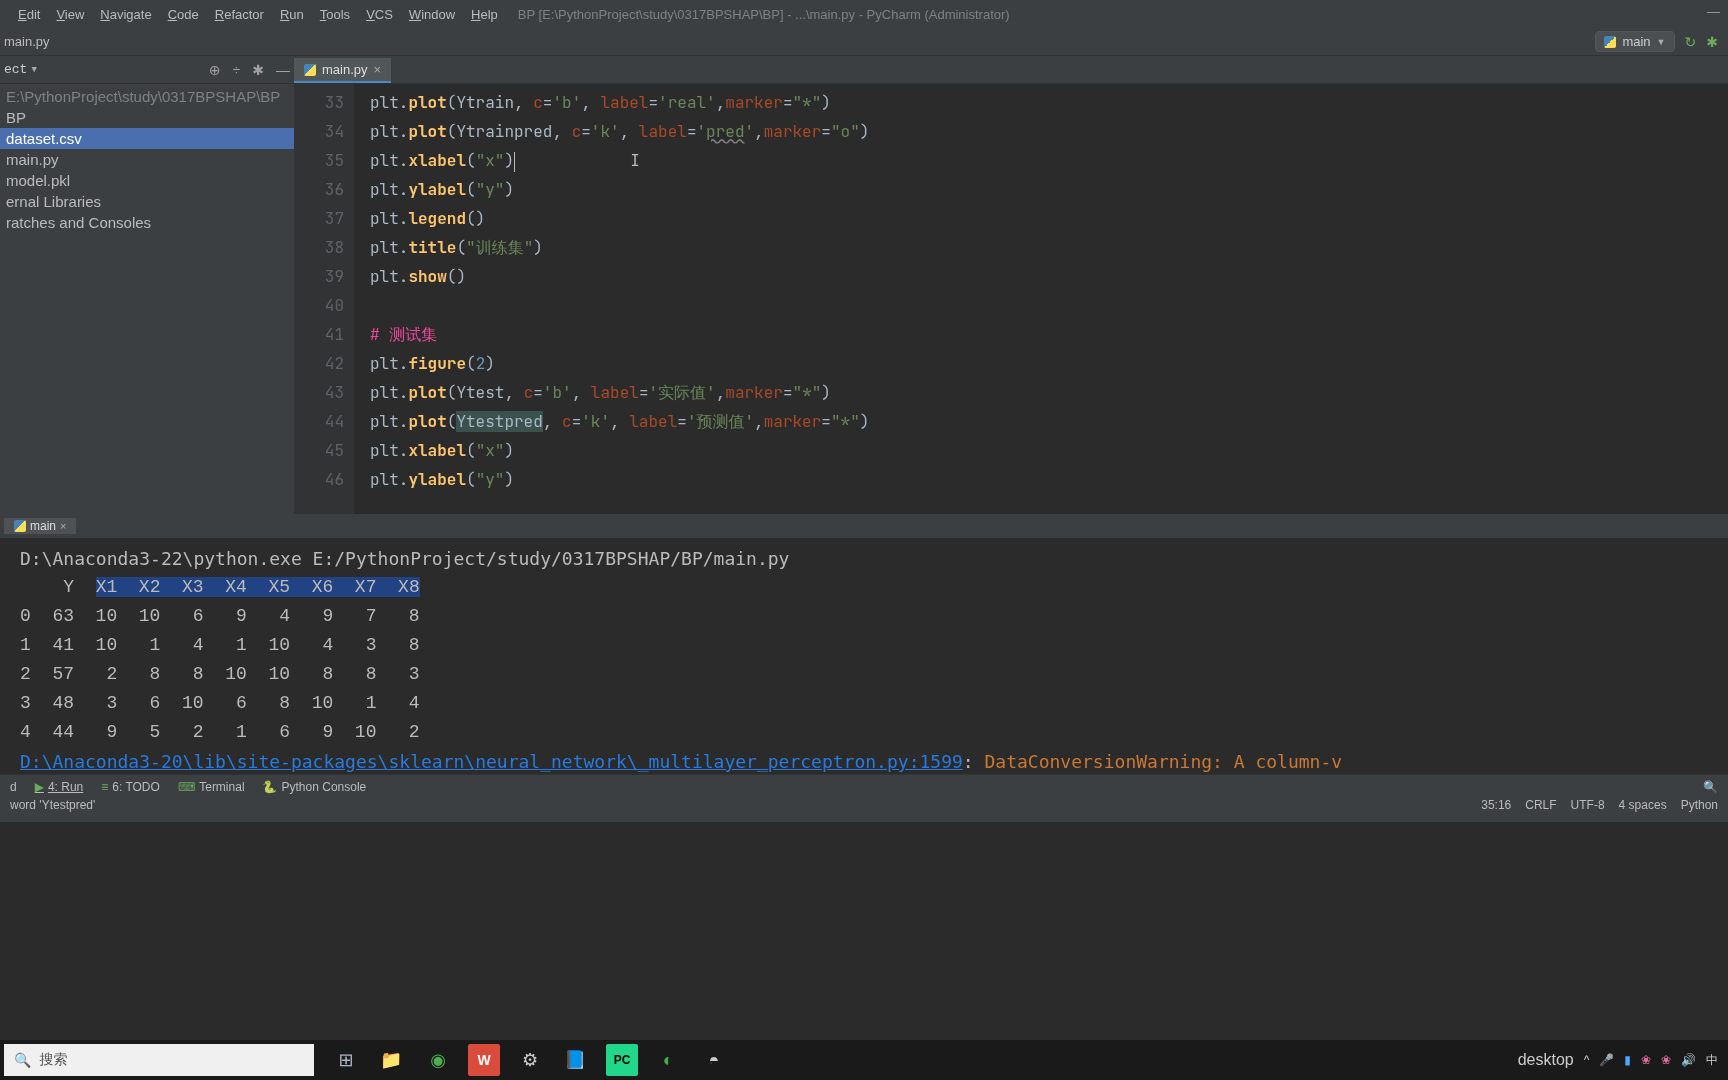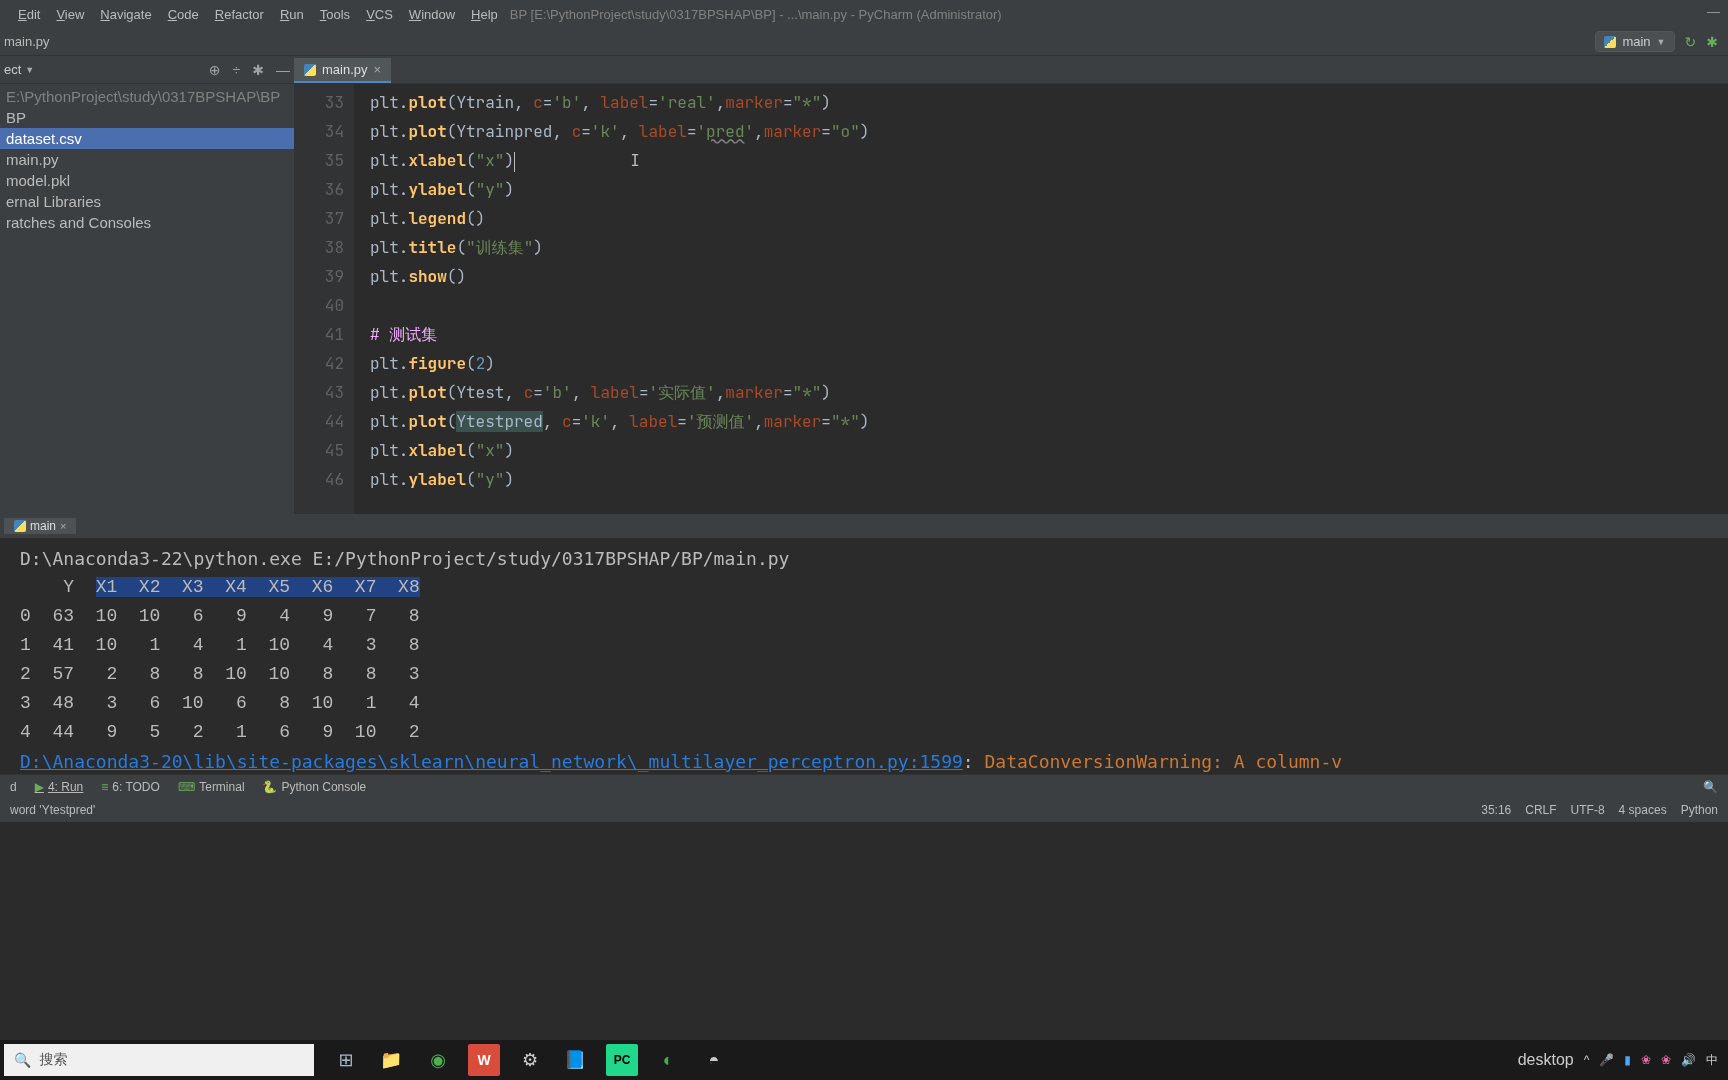--- a/index.html
+++ b/index.html
@@ -17,21 +17,21 @@
   height: 28px;
   background: #3c3f41;
   display: flex;
   align-items: center;
   padding: 0 18px;
   color: #bbbbbb;
 }
 .menu-bar { display: flex; gap: 16px; }
 .menu-bar span { cursor: pointer; }
 .menu-bar span u { text-decoration: underline; }
-.title-text { margin-left: 12px; color: #808080; }
+.title-text { margin-left: 20px; color: #808080; }
 .win-controls { position: absolute; right: 8px; top: 4px; display: flex; gap: 14px; color: #a0a0a0; }
 .proj-bar {
   height: 28px;
   background: #3c3f41;
   border-bottom: 1px solid #323232;
   display: flex;
   align-items: center;
   padding-left: 4px;
   justify-content: space-between;
 }
@@ -49,57 +49,57 @@
   flex-direction: column;
 }
 .sidebar-head {
   height: 28px;
   display: flex;
   align-items: center;
   justify-content: space-between;
   padding: 0 4px;
   border-bottom: 1px solid #323232;
 }
-.sidebar-head .left { display: flex; align-items: center; gap: 4px; color:#ccc; }
+.sidebar-head .left { display: flex; align-items: center; gap: 4px; color:#ccc;font-family:Liberation Mono, monospace; }
 .sidebar-head .icons { display: flex; gap: 12px; color: #a0a0a0; font-size: 14px; }
 .tree { padding: 2px 0; font-size: 15px; }
 .tree-row { padding: 2px 6px; color: #bbbbbb; cursor: pointer; white-space: nowrap; overflow: hidden; }
 .tree-row.path { color: #808080; }
 .tree-row.selected { background: #4b6eaf; color: white; }
 .editor { flex: 1; background: #2b2b2b; display: flex; flex-direction: column; }
 .tab-bar { height: 28px; background: #3c3f41; display: flex; align-items: flex-end; border-bottom: 1px solid #323232; }
 .ed-tab { background: #515658; padding: 4px 10px; display: flex; align-items: center; gap: 6px; color: #ddd; border-bottom: 2px solid #4a88c7; font-size: 13px; }
 .ed-tab .close-x { color: #aaa; cursor: pointer; font-size: 13px; }
 .code-area { flex: 1; display: flex; font-family: "Consolas", "JetBrains Mono", monospace; font-size: 16px; overflow: hidden; }
 .gutter { width: 60px; background: #313335; text-align: right; padding: 4px 10px 4px 0; color: #606366; line-height: 29px; }
 .code { flex: 1; padding: 4px 0 4px 16px; line-height: 29px; white-space: pre; color: #a9b7c6; position: relative; }
 .code .kw-fn { color: #ffc66d; font-weight: bold; }
 .code .str { color: #6a8759; }
 .code .str-uni { color: #6a8759; }
 .code .kwarg { color: #aa4926; }
 .code .num { color: #6897bb; }
-.code .cmt { color: #f0abfc; }
+.code .cmt { color: #ec4899; }
 .code .uline { text-decoration-line: underline; text-decoration-style: wavy; text-decoration-color: #808080; }
 .code .hl { background: #3b514d; text-align: right; }
 .caret { display: inline-block; width: 1px; height: 20px; background: #bbbbbb; vertical-align: middle; }
 .icaret { color:#bbbbbb; }
 .console-panel { height: 260px; background: #2b2b2b; }
 .console-tab-bar { height: 24px; background: #3c3f41; display: flex; align-items: center; padding-left: 4px; gap: 6px; }
 .console-tab { background: #4e5254; padding: 1px 10px; color: #ddd; font-size: 12px; display:flex; align-items:center; gap:4px;}
 .console-tab .x { color:#aaa; font-size:11px; }
 .console-body { padding: 6px 20px; font-family: Consolas, monospace; font-size: 18px; line-height: 29px; color: #bbbbbb; overflow: hidden; }
 .console-body .header-row span.hsel { background: #214283; }
 .console-body .link { color: #287bde; text-decoration: underline; cursor: pointer; }
 .console-body .warn { color: #cc7832; }
 .tool-bar { height: 24px; background: #3c3f41; border-top: 1px solid #323232; display: flex; align-items: center; gap: 18px; padding: 0 10px; font-size: 12px; color: #bbb; }
 .tool-bar .item { display: flex; align-items: center; gap: 4px; cursor: pointer; }
 .tool-bar .item.active { text-decoration: underline; }
 .play-icon { color: #6bab5d; }
 .search-icon { margin-left:auto; color:#aaa; }
-.status-bar { height: 24px; background: #3c3f41; display: flex; align-items: center; justify-content: space-between; padding: 0 10px; font-size: 12px; color: #bbb; }
+.status-bar { height: 24px; background: #3c3f41; display: flex; align-items: flex-start; justify-content: space-between; padding: 0 10px; font-size: 12px; color: #bbb; }
 .status-bar .right { display: flex; gap: 14px; }
 .taskbar {
   position: absolute; bottom: 0; left: 0; right: 0; height: 40px;
   background: #1a1a1a; display: flex; align-items: center;
 }
 .search-box { width: 310px; height: 32px; background: #f0f0f0; margin-left: 4px; display: flex; align-items: center; padding: 0 10px; color: #555; gap: 8px; font-size: 14px; }
 .search-box .mag { color: #333; }
 .tb-icons { display: flex; gap: 14px; margin-left: 16px; align-items: center; }
 .tb-ico { width: 32px; height: 32px; display: flex; align-items: center; justify-content: center; font-size: 18px; border-radius: 2px; cursor: pointer; }
 .tb-ico.pycharm { background: #21d789; color: #000; font-weight: bold; font-size: 12px; }

